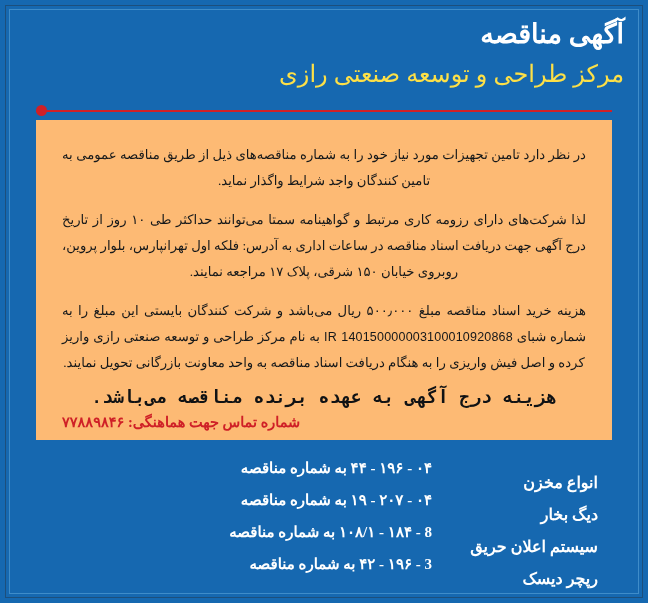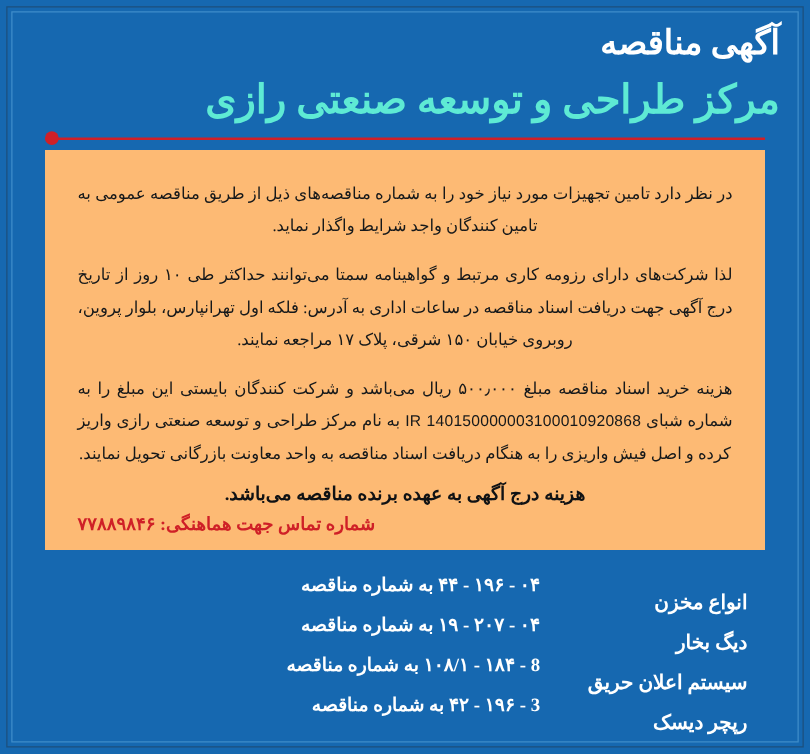--- a/index.html
+++ b/index.html
@@ -81,23 +81,23 @@
   }
   .hdr-line1 {
     color: #ffffff;
     font-size: 27px;
     font-weight: bold;
     letter-spacing: 1px;
     direction: rtl;
     font-family: "Liberation Serif", serif;
   }
   .hdr-line2 {
-    color: #5eead4;
-    font-size: 32px;
-    font-weight: bold;
+    color: #fde047;
+    font-size: 24px;
+    font-weight: normal;
     margin-top: 10px;
     direction: rtl;
     font-family: "Liberation Serif", serif;
   }
 
   
   .sep-wrap {
     position: absolute;
     top: 104px;
     left: 36px;
@@ -151,24 +151,24 @@
   .iban {
     font-family: "Liberation Sans", sans-serif;
     font-size: 12.5px;
     direction: ltr;
     unicode-bidi: embed;
   }
   .bold-note {
     direction: rtl;
     text-align: center;
     font-weight: bold;
-    font-size: 15px;
+    font-size: 18px;
     color: #101214;
     margin-top: 10px;
-    font-family: Liberation Serif, serif;
+    font-family: Liberation Mono, monospace;
   }
   .phone-line {
     direction: rtl;
     text-align: left;
     font-weight: bold;
     font-size: 14.5px;
     color: #cf2027;
     margin-top: 6px;
     font-family: "Liberation Serif", serif;
   }

